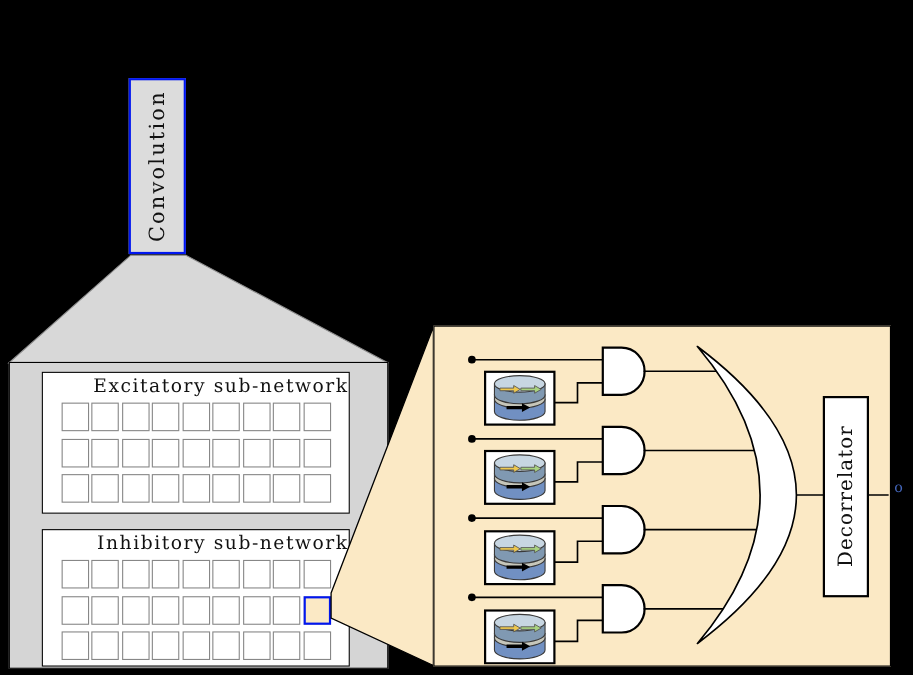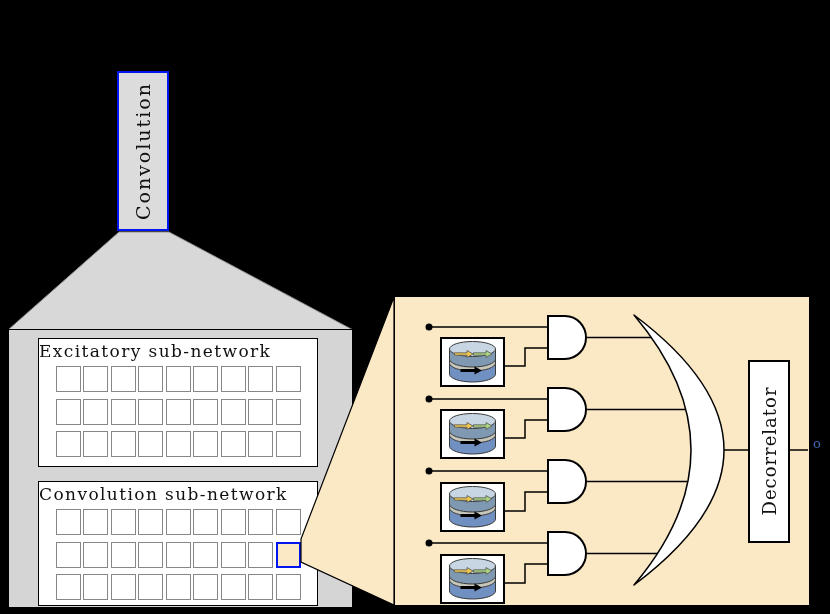--- a/index.html
+++ b/index.html
@@ -27,21 +27,21 @@
     position:absolute;left:8px;top:329px;width:345px;height:279px;
     background:#d5d5d5;border:1.6px solid #000;box-sizing:border-box;z-index:2;
   }
   .subnet{
     position:absolute;left:29px;width:280px;
     background:#fff;border:1.6px solid #000;box-sizing:border-box;
   }
   .subnet.exc{top:8px;height:129px;}
   .subnet.inh{top:151px;height:125px;}
   .subnet-title{
-    text-align:left;font-size:17px;letter-spacing:1.4px;color:#111;
+    text-align:right;font-size:17px;letter-spacing:1.4px;color:#111;
     padding-top:2px;line-height:21px;white-space:nowrap;
   }
   .grid{margin-top:4px;}
   .grid-row{display:flex;justify-content:center;gap:2.5px;margin-bottom:6.5px;}
   .cell{
     width:25px;height:26px;background:#fff;border:1px solid #878787;
     box-sizing:border-box;flex:none;
   }
   .cell.hl{border:2.5px solid #0016ee;background:#fbe9c5;}
 
@@ -99,21 +99,21 @@
           <div class="cell"></div>
           <div class="cell"></div>
           <div class="cell"></div>
           <div class="cell"></div>
           <div class="cell"></div>
           <div class="cell"></div>
         </div>
       </div>
   </div>
   <div class="subnet inh">
-    <div class="subnet-title">Convolution sub-network</div>
+    <div class="subnet-title">Inhibitory sub-network</div>
     <div class="grid" id="inh-grid">
         <div class="grid-row">
           <div class="cell"></div>
           <div class="cell"></div>
           <div class="cell"></div>
           <div class="cell"></div>
           <div class="cell"></div>
           <div class="cell"></div>
           <div class="cell"></div>
           <div class="cell"></div>

